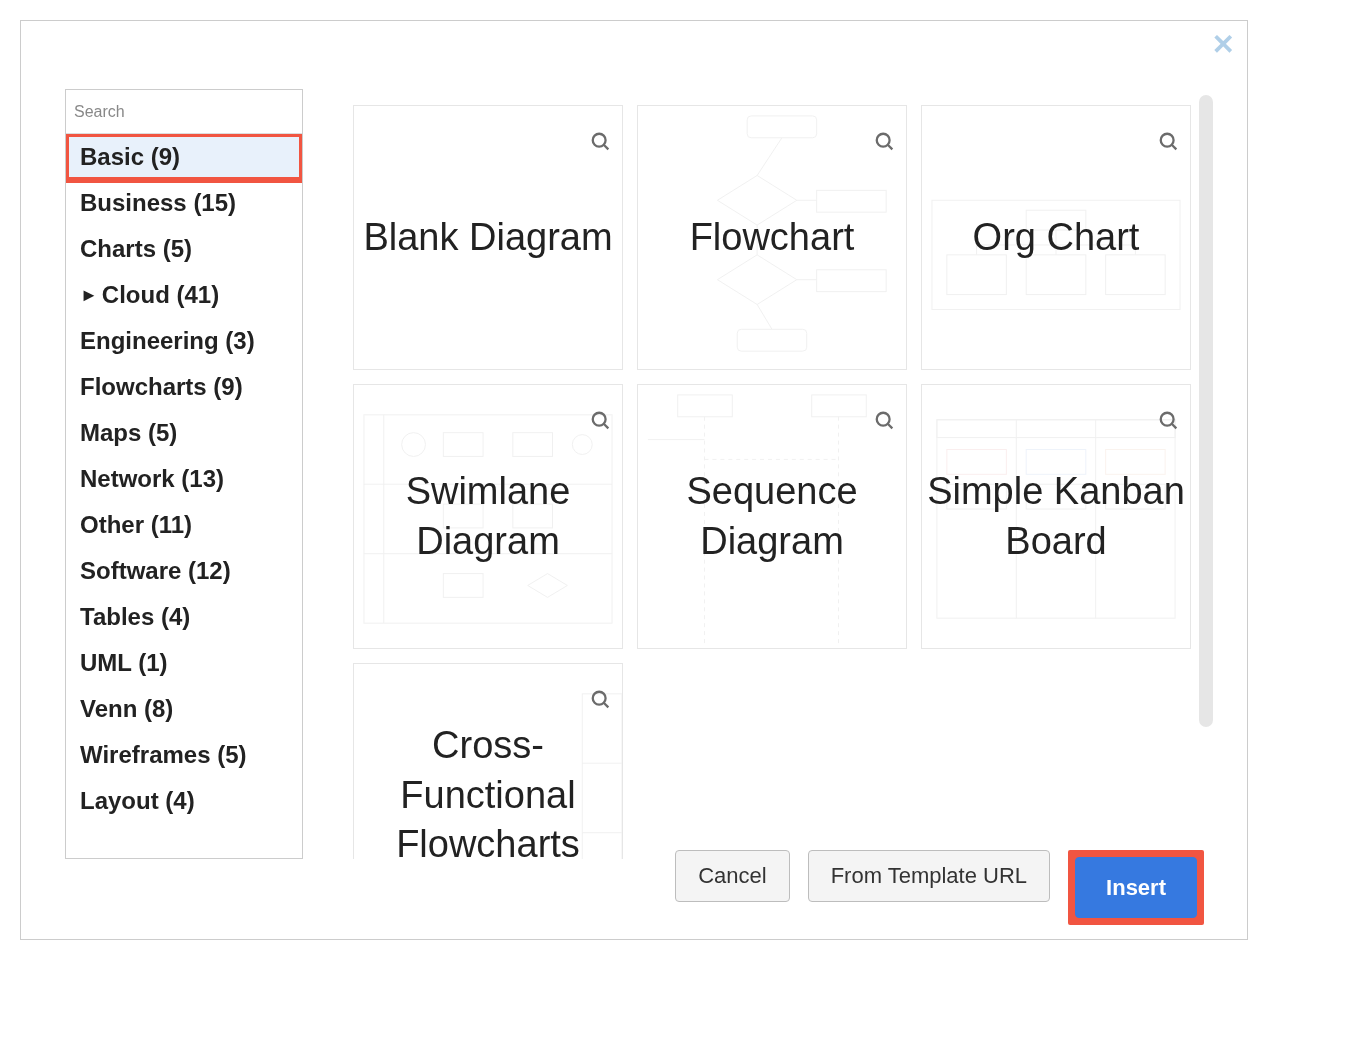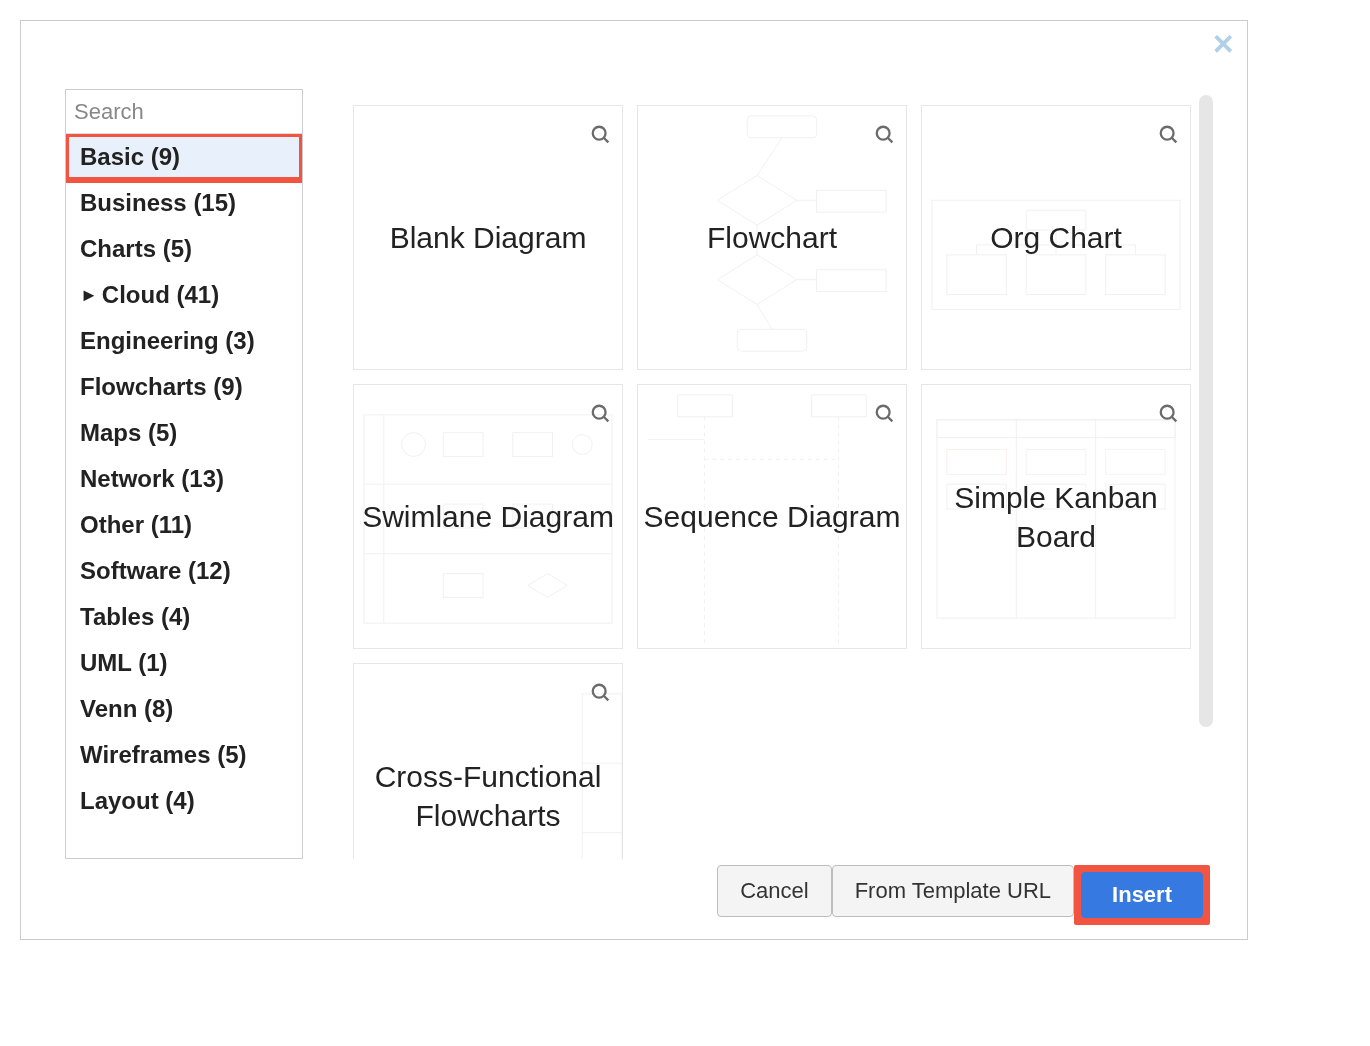--- a/index.html
+++ b/index.html
@@ -48,21 +48,21 @@
     display: flex;
     align-items: center;
     border-bottom: 1px solid #ddd;
     padding: 4px 8px;
     height: 44px;
   }
   .search-input {
     flex: 1;
     border: none;
     outline: none;
-    font-size: 22px;
+    font-size: 16px;
     color: #888;
   }
   .search-input::placeholder { color: #888; }
   .categories {
     flex: 1;
     overflow-y: auto;
     font-weight: bold;
   }
   .cat-item {
     font-size: 24px;
@@ -90,21 +90,21 @@
     padding: 16px 6px 0 30px;
     overflow-y: auto;
   }
   .template-tile {
     position: relative;
     border: 1px solid #e6e6e6;
     display: flex;
     align-items: center;
     justify-content: center;
     text-align: center;
-    font-size: 30px;
+    font-size: 38px;
     color: #222;
     cursor: pointer;
     background: #fff;
     line-height: 1.3;
   }
   .template-tile.highlighted {
     outline: 10px solid #f15541;
     outline-offset: -1px;
     z-index: 3;
     border: 1px solid #bfcad8;
@@ -130,22 +130,23 @@
     top: 74px;
     right: 34px;
     width: 14px;
     height: 632px;
     background: #e6e6e6;
     border-radius: 7px;
   }
   .footer {
     position: absolute;
     bottom: 14px;
-    right: 37px;
-    display: flex;
+    right: 43px;
+    display: flex;
+    gap: 18px;
   }
   .btn {
     height: 52px;
     padding: 0 22px;
     font-size: 22px;
     border: 1px solid #bdbdbd;
     background: #f4f4f4;
     border-radius: 4px;
     cursor: pointer;
     display: flex;
@@ -156,21 +157,21 @@
     background: #3679e0;
     color: #fff;
     border: 1px solid #3679e0;
     font-weight: 600;
   }
   .btn-primary-wrap {
     padding: 7px;
     background: #f15541;
     border-radius: 2px;
   }
-  .btn.primary { height: 46px; padding: 0 30px; }
+  .btn.primary { height: 61px; padding: 0 30px; }
 </style>
 </head>
 <body>
 
 <div class="dialog">
   <div class="close-x">✕</div>
 
   <div class="content-area" style="overflow: hidden;">
 
     <div class="sidebar">

